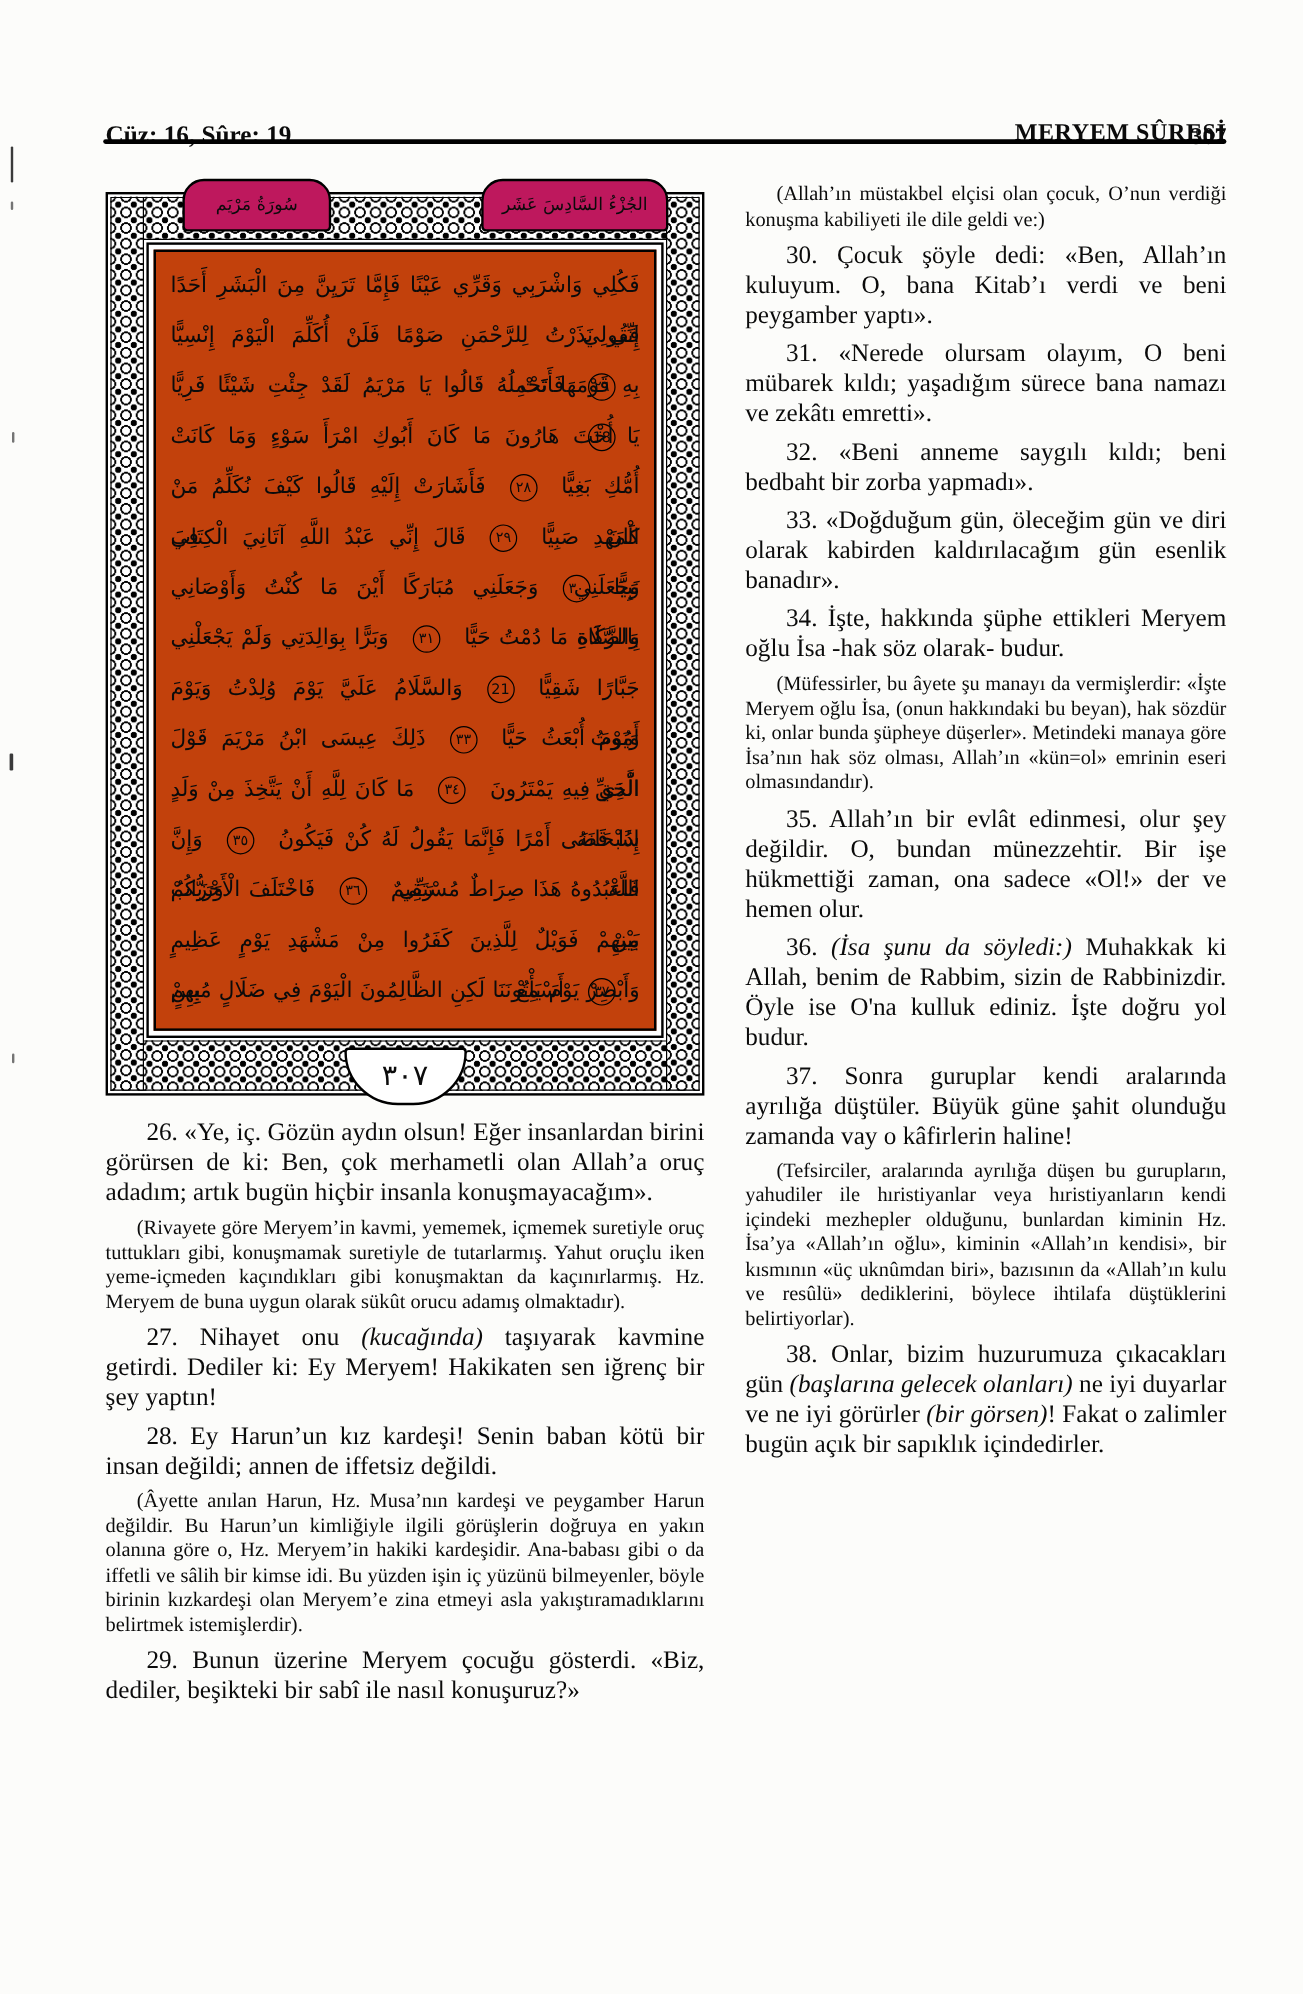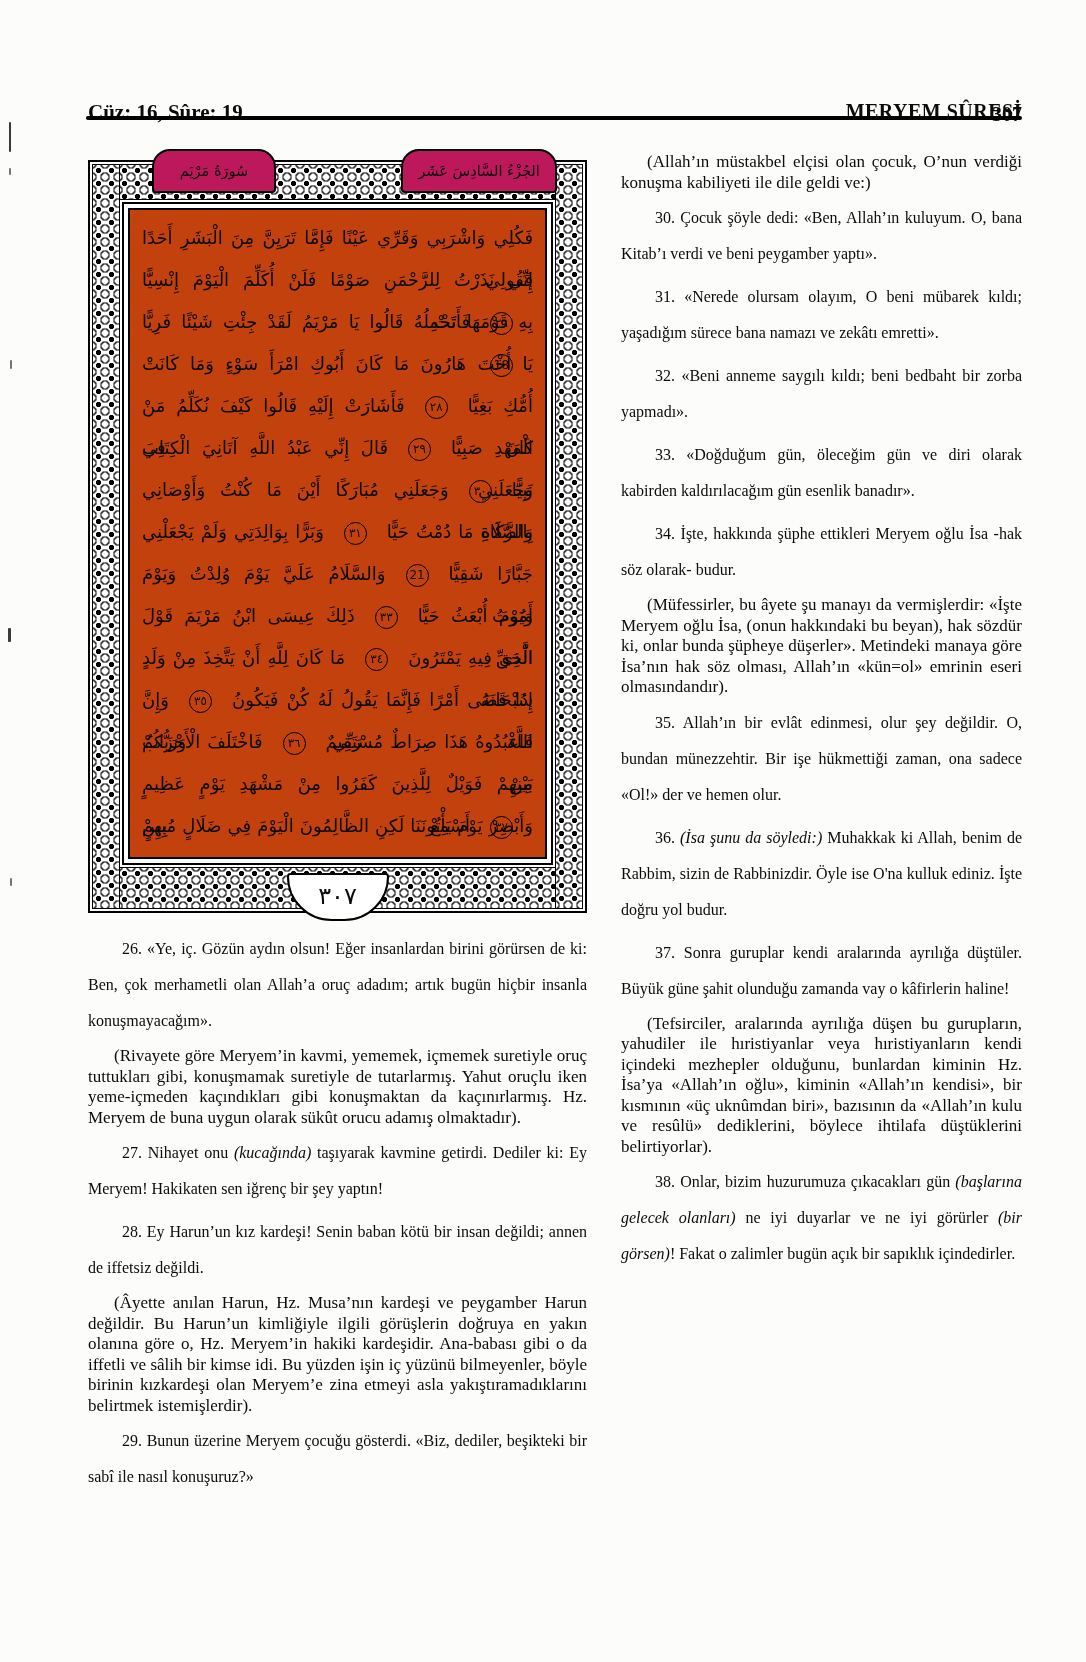--- a/index.html
+++ b/index.html
@@ -40,21 +40,21 @@
   .qinner{position:absolute;top:46px;left:38px;right:38px;bottom:52px;background:#c2410c;
         border:2px solid #000;box-shadow:0 0 0 4px #fff, 0 0 0 6px #000;z-index:2;
         display:flex;flex-direction:column;justify-content:flex-end;
         padding:10px 12px;direction:rtl;overflow:hidden;}
   .qline{font-family:"DejaVu Sans", sans-serif;font-size:18px;height:42px;line-height:42px;
         text-align:justify;text-align-last:justify;overflow:visible;}
   .ayah{display:inline-flex;align-items:center;justify-content:center;width:23px;height:23px;
         border:1.4px solid #000;border-radius:50%;font-size:12px;line-height:1;
         vertical-align:middle;margin:0 20px;box-sizing:border-box;}
   
-  .verse{font-size:16px;line-height:36px;text-align:justify;margin:0 0 7px 0;text-indent:34px;}
+  .verse{font-size:21px;line-height:25px;text-align:justify;margin:0 0 7px 0;text-indent:34px;}
   .note{font-size:17px;line-height:20.5px;text-align:justify;margin:0 0 7px 0;text-indent:26px;}
   .verse em,.note em{font-style:italic;}
   
   .mark{position:absolute;background:#3a3a3a;border-radius:1px;}
 </style>
 </head>
 <body>
 
 <div class="page">
 

